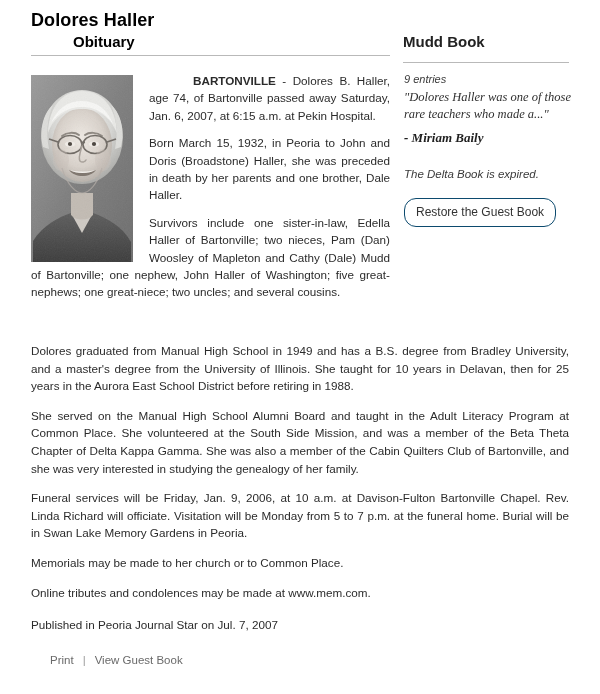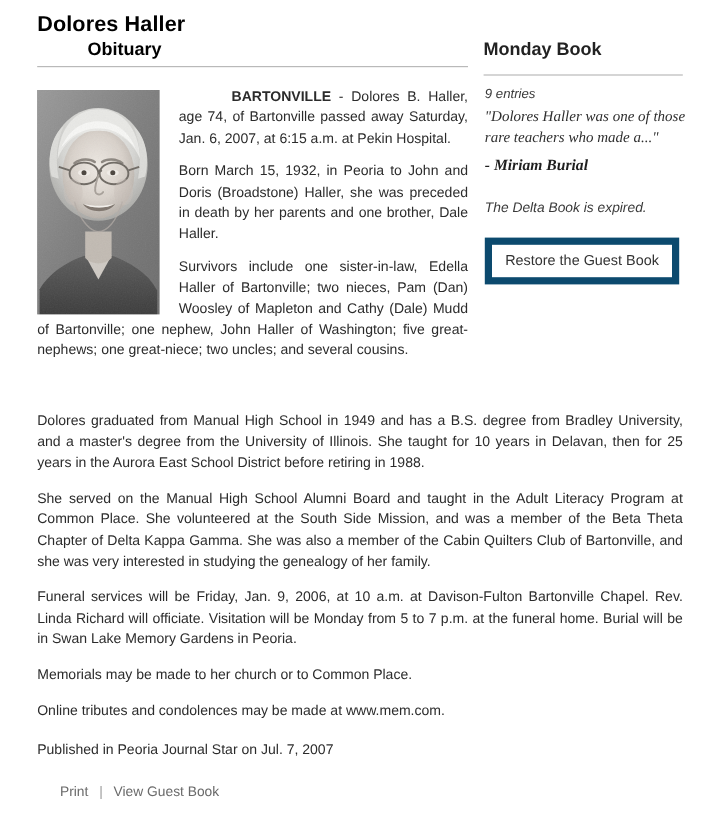--- a/index.html
+++ b/index.html
@@ -113,22 +113,22 @@
     font-size: 11.5px;
     font-style: italic;
     color: #3a3a3a;
     line-height: 16px;
     margin-top: 19px;
   }
   .gb-restore-btn {
     display: inline-block;
     margin-top: 16px;
     padding: 6px 11px 7px 11px;
-    border: 6px solid #0c4a6e;
-    border-radius: 0;
+    border: 1px solid #0c4a6e;
+    border-radius: 12px;
     background: #ffffff;
     font-family: "Liberation Sans", sans-serif;
     font-size: 12px;
     color: #333333;
     line-height: 14px;
     white-space: nowrap;
     cursor: pointer;
   }
 
   
@@ -217,30 +217,30 @@
 </style>
 </head>
 <body>
 
 <div class="page">
 
   <div class="header">
     <div class="deceased-name">Dolores Haller</div>
     <div class="section-title-row">
       <div class="obituary-title">Obituary</div>
-      <div class="guestbook-title">Monday Book</div>
+      <div class="guestbook-title">Mudd Book</div>
     </div>
   </div>
   <div class="rule-left"></div>
   <div class="rule-right"></div>
 
   <div class="guestbook">
     <div class="gb-entries">9 entries</div>
     <div class="gb-quote">"Dolores Haller was one of those rare teachers who made a..."</div>
-    <div class="gb-author">- Miriam Burial</div>
+    <div class="gb-author">- Miriam Baily</div>
     <div class="gb-expired">The Delta Book is expired.</div>
     <div class="gb-restore-btn">Restore the Guest Book</div>
   </div>
 
   <div class="photo">
     <svg width="102" height="187" viewBox="0 0 102 187" xmlns="http://www.w3.org/2000/svg" aria-hidden="true">
       <defs>
         <linearGradient id="bgG" x1="0" y1="0" x2="1" y2="1">
           <stop offset="0%" stop-color="#9a9a9a"></stop>
           <stop offset="50%" stop-color="#7e7e7e"></stop>

